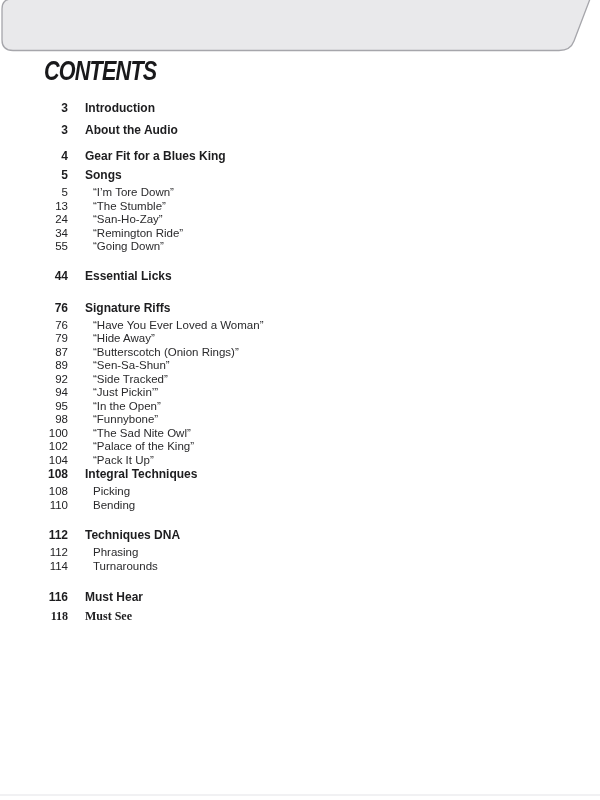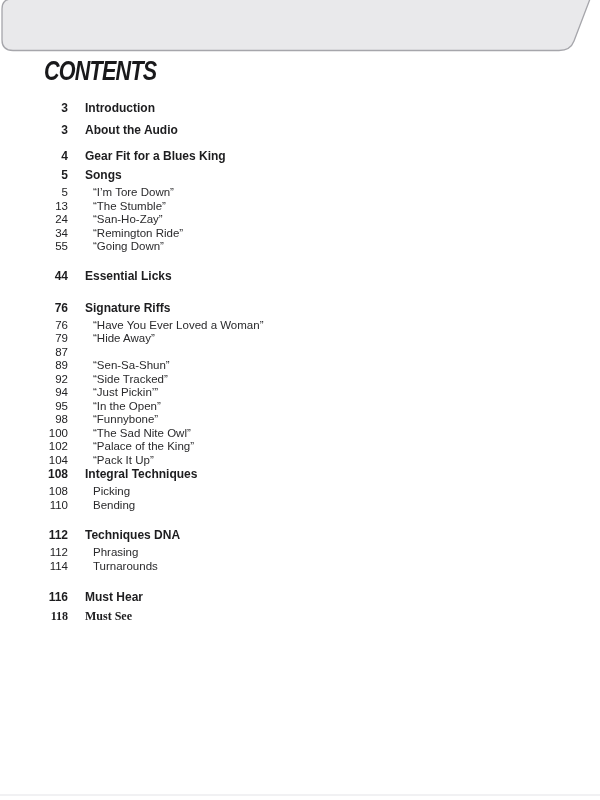--- a/index.html
+++ b/index.html
@@ -143,20 +143,21 @@
       <div class="toc-row sub">
         <span class="num">76</span>
         <span class="ttl">“Have You Ever Loved a Woman”</span>
       </div>
       <div class="toc-row sub">
         <span class="num">79</span>
         <span class="ttl">“Hide Away”</span>
       </div>
       <div class="toc-row sub">
         <span class="num">87</span>
+        <span class="ttl">“Butterscotch (Onion Rings)”</span>
       </div>
       <div class="toc-row sub">
         <span class="num">89</span>
         <span class="ttl">“Sen-Sa-Shun”</span>
       </div>
       <div class="toc-row sub">
         <span class="num">92</span>
         <span class="ttl">“Side Tracked”</span>
       </div>
       <div class="toc-row sub">

